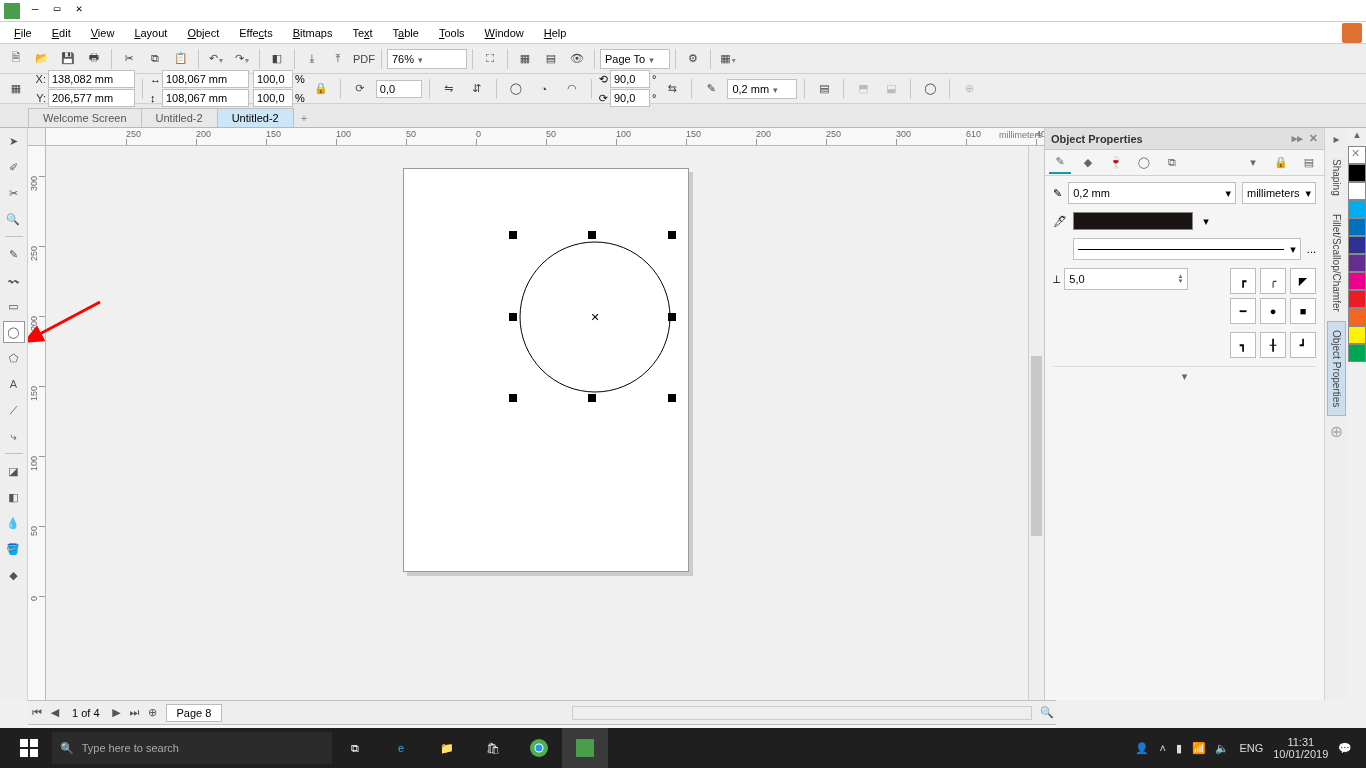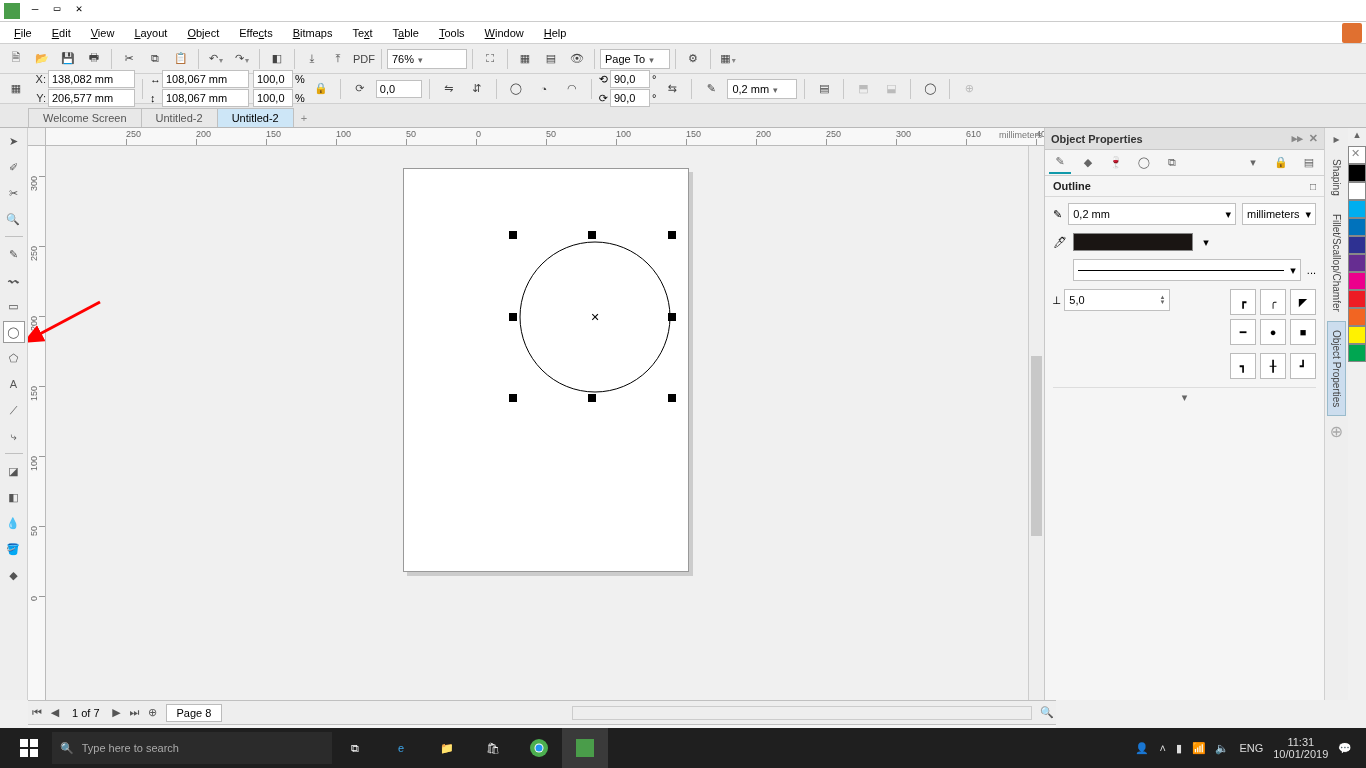--- a/index.html
+++ b/index.html
@@ -349,24 +349,20 @@
       <div class="panel-tab-icon" style="border-bottom:2px solid #19a;">✎</div>
       <div class="panel-tab-icon">◆</div>
       <div class="panel-tab-icon">🍷</div>
       <div class="panel-tab-icon">◯</div>
       <div class="panel-tab-icon">⧉</div>
       <div style="flex:1"></div>
       <div class="panel-tab-icon">▾</div>
       <div class="panel-tab-icon">🔒</div>
       <div class="panel-tab-icon">▤</div>
     </div>
-    <div class="panel-section-header">
-      <span>Outline</span>
-      <span class="panel-caret">□</span>
-    </div>
     <div class="panel-body">
       <div class="panel-row">
         <span>✎</span>
         <div class="panel-input">
             <span>0,2 mm</span>
             <span>▾</span>
           </div>
         <div class="panel-dropdown" style="width:74px; justify-content:space-between;">
             <span>millimeters</span>
             <span>▾</span>
@@ -381,21 +377,21 @@
         <span style="width:14px"></span>
         <div class="panel-input" style="flex:1;justify-content:flex-end">
             <span style="border-top:1px solid #000;flex:1;margin-right:6px"></span>
             <span>▾</span>
           </div>
         <span>...</span>
       </div>
       <div class="panel-row" style="justify-content:space-between; align-items:flex-start;">
         <div style="display:flex; align-items:center; gap:4px;">
           <span>⟂</span>
-          <div class="panel-input" style="width:106px">
+          <div class="panel-input" style="width:124px">
               <span>5,0</span>
               <div class="spinner">
                 <span>▲</span>
                 <span>▼</span>
               </div>
             </div>
         </div>
         <div class="corner-grid">
           <div class="corner-btn">┏</div>
           <div class="corner-btn">╭</div>
@@ -437,21 +433,21 @@
     <div class="color-swatch" style="background:#ed1c24"></div>
     <div class="color-swatch" style="background:#f26522"></div>
     <div class="color-swatch" style="background:#fff200"></div>
     <div class="color-swatch" style="background:#00a651"></div>
   </div>
 </div>
 
 <div class="page-nav">
   <div class="page-nav-btn">⏮</div>
   <div class="page-nav-btn">◀</div>
-  <div style="padding:0 8px">1 of 7</div>
+  <div style="padding:0 8px">1 of 4</div>
   <div class="page-nav-btn">▶</div>
   <div class="page-nav-btn">⏭</div>
   <div class="page-nav-btn">⊕</div>
   <div class="page-tab">Page 8</div>
   <div style="flex:1"></div>
   <div style="height:14px;flex:0 0 460px;background:#eee;border:1px solid #ccc;margin-right:6px"></div>
   <div class="page-nav-btn">🔍</div>
 </div>
 
 <div class="color-tray">

